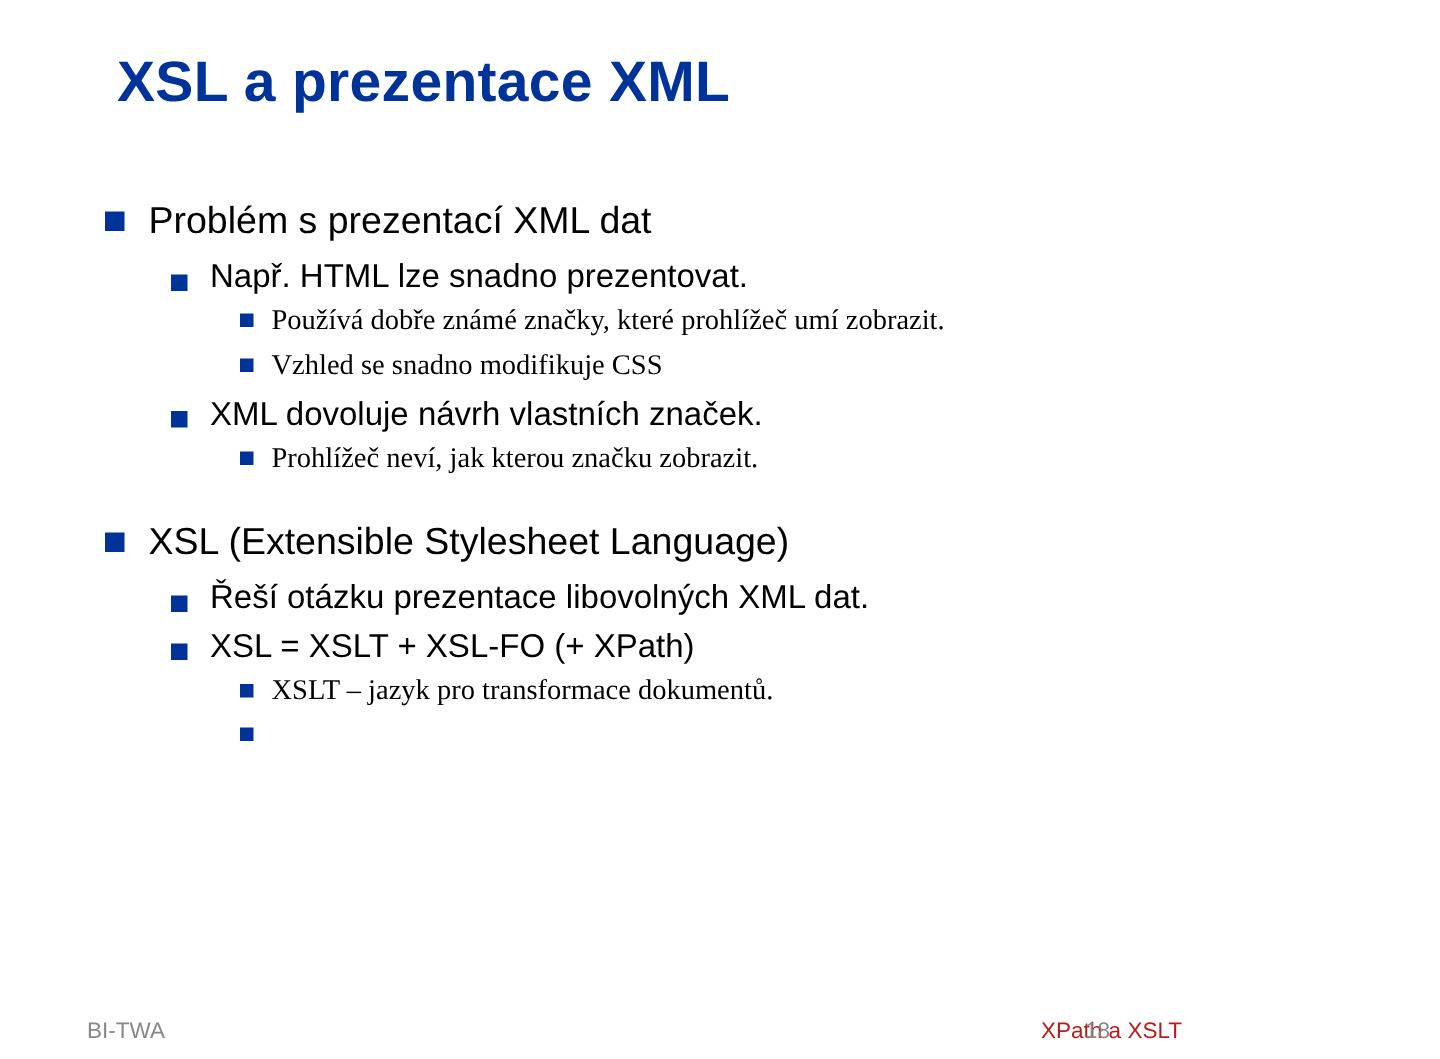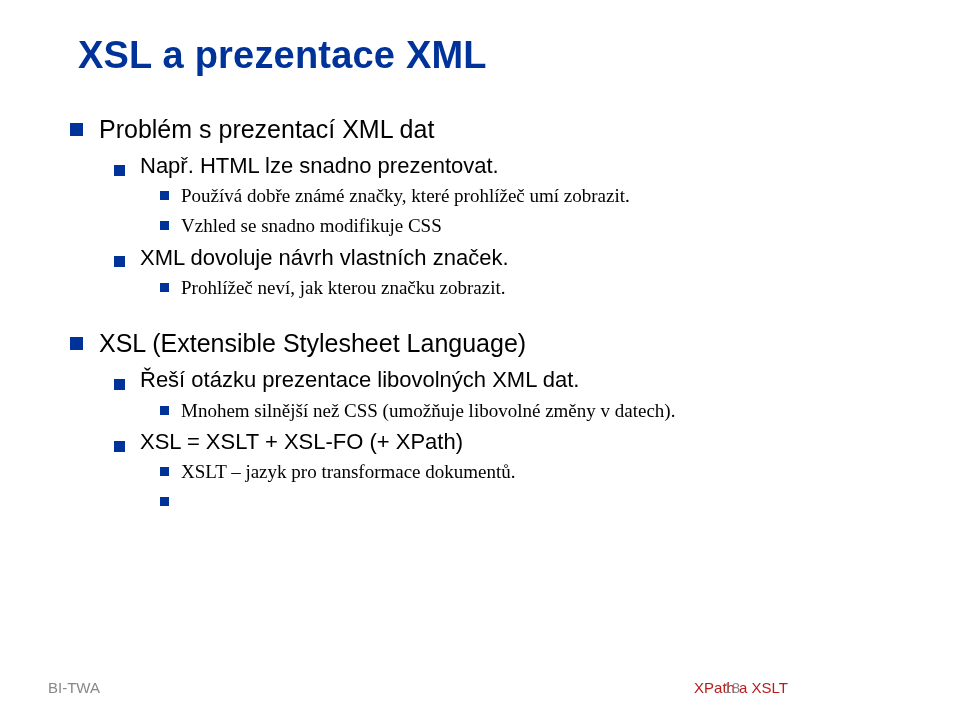--- a/index.html
+++ b/index.html
@@ -1,30 +1,30 @@
 <!DOCTYPE html>
 <html><head>
 <meta charset="utf-8">
 <style>
   * { margin: 0; padding: 0; box-sizing: border-box; }
   html, body { width: 960px; height: 706px; font-family: Verdana, Geneva, sans-serif; background: #fff; color: #000; }
   .slide { position: relative; width: 788px; height: 706px; margin-top: 20px; }
   .title { position: absolute; left: 78px; top: 14px; font-size: 38px; font-weight: bold; color: #003399; letter-spacing: 0.2px; }
-  .bullets { position: absolute; left: 70px; top: 94px; width: 820px; }
+  .bullets { position: absolute; left: 70px; top: 112px; width: 820px; }
   .l1 { display: flex; align-items: flex-start; margin-bottom: 6px; }
   .l1 .sq { width: 13px; height: 13px; background: #003399; flex: 0 0 auto; margin-top: 9px; margin-right: 16px; }
   .l1 .txt { font-size: 25px; color: #000; line-height: 1.25; }
   .l2 { display: flex; align-items: center; margin-left: 44px; margin-bottom: 3px; }
   .l2 .sq { width: 11px; height: 11px; background: #003399; flex: 0 0 auto; margin-top: 9px; margin-right: 15px; }
   .l2 .txt { font-size: 22px; color: #000; line-height: 1.32; }
   .l3 { display: flex; align-items: flex-start; margin-left: 90px; margin-bottom: 4px; font-family: Liberation Serif, serif; }
   .l3 .sq { width: 9px; height: 9px; background: #003399; flex: 0 0 auto; margin-top: 8px; margin-right: 12px; }
   .l3 .txt { font-size: 19px; color: #000; line-height: 1.35; }
   .gap { height: 24px; }
-  .footer { position: absolute; left: 0; right: 0; bottom: 30px; height: 22px; }
+  .footer { position: absolute; left: 10px; right: 0; bottom: 30px; height: 22px; }
   .f-left { position: absolute; left: 48px; bottom: 0; font-size: 15px; color: #888; }
   .f-center { position: absolute; left: 0; right: 0; bottom: 0; text-align: right; font-size: 15px; color: #b91c1c; }
   .f-right { position: absolute; right: 48px; bottom: 0; font-size: 15px; color: #888; }
 </style>
 </head>
 <body>
 
 <div class="slide">
   <div class="title">XSL a prezentace XML</div>
 
@@ -61,24 +61,20 @@
 
     <div class="l1">
       <div class="sq"></div>
       <div class="txt">XSL (Extensible Stylesheet Language)</div>
     </div>
 
     <div class="l2">
       <div class="sq"></div>
       <div class="txt">Řeší otázku prezentace libovolných XML dat.</div>
     </div>
-    <div class="l3">
-      <div class="sq"></div>
-      <div class="txt">Mnohem silnější než CSS (umožňuje libovolné změny v datech).</div>
-    </div>
 
     <div class="l2">
       <div class="sq"></div>
       <div class="txt">XSL = XSLT + XSL-FO (+ XPath)</div>
     </div>
     <div class="l3">
       <div class="sq"></div>
       <div class="txt">XSLT – jazyk pro transformace dokumentů.</div>
     </div>
     <div class="l3">

